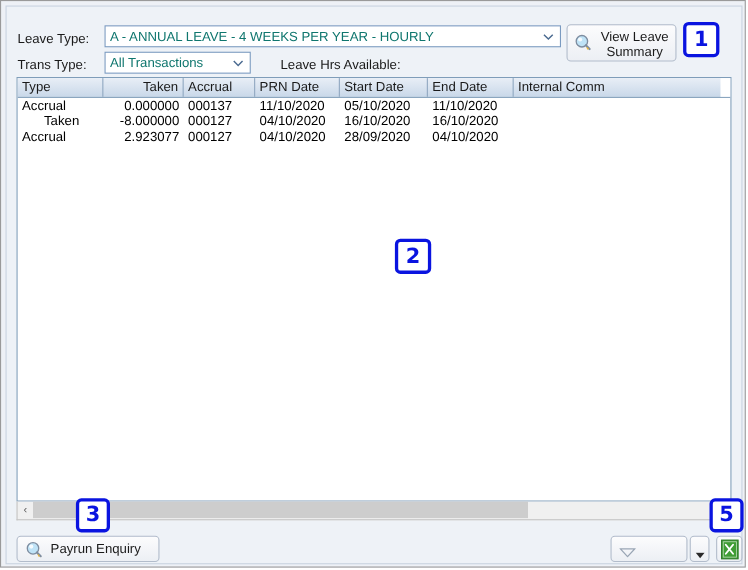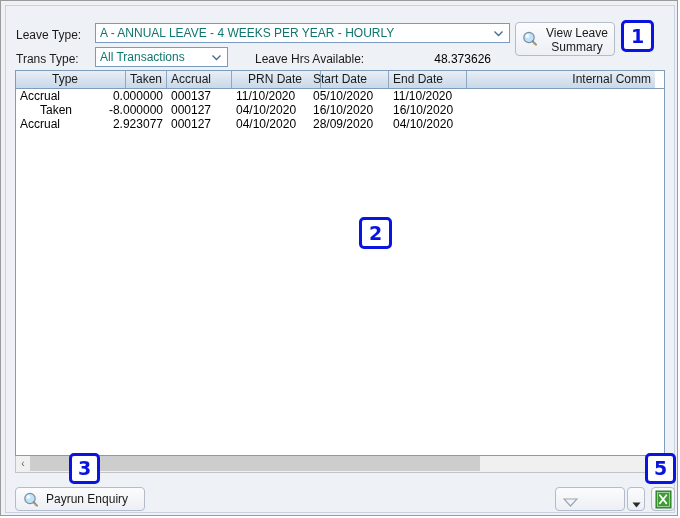--- a/index.html
+++ b/index.html
@@ -289,21 +289,20 @@
       <div class="combo combo-trans-type">
         <span>All Transactions</span>
         <span class="chev">
           <svg width="11" height="11" viewBox="0 0 11 11">
             <path d="M1.5 3.5 L5.5 7.5 L9.5 3.5" fill="none" stroke="#4a6a90" stroke-width="1.3"></path>
           </svg>
         </span>
       </div>
 
       <div class="lbl lbl-hrs-avail">Leave Hrs Available:</div>
-      <div class="val-hrs-avail">48.373626</div>
 
       <div class="btn btn-view-summary">
         <span class="mag">
           <svg width="18" height="18" viewBox="0 0 18 18">
             <circle cx="8" cy="7.5" r="5.2" fill="#bfe3f7" stroke="#7e8da0" stroke-width="1.2"></circle>
             <circle cx="6.4" cy="5.9" r="1.9" fill="#ffffff" opacity="0.85"></circle>
             <path d="M11.6 11.2 L15 14.6" stroke="#7e8da0" stroke-width="2" stroke-linecap="round"></path>
             <path d="M12.6 12.6 l2 2 -1.6 .6 -.9-2.1z" fill="#e8b63a"></path>
           </svg>
         </span>
@@ -311,27 +310,27 @@
           <span>View Leave</span><br>
           <span>Summary</span>
         </span>
       </div>
 
       <div class="badge badge-1">1</div>
     </div>
 
     <div class="table-wrap">
       <div class="thead">
-        <div class="th" style="left:0px;   width:78px;margin-left:32px;">Type</div>
+        <div class="th" style="left:0px;   width:78px;">Type</div>
         <div class="th right" style="left:66px;  width:85px;">Taken</div>
         <div class="th" style="left:151px; width:65px;">Accrual</div>
-        <div class="th" style="left:216px; width:77px;margin-left:12px;">PRN Date</div>
+        <div class="th" style="left:216px; width:77px;">PRN Date</div>
         <div class="th" style="left:293px; width:80px;">Start Date</div>
         <div class="th" style="left:373px; width:78px;">End Date</div>
-        <div class="th last" style="left:451px; width:188px;text-align:right;">Internal Comm</div>
+        <div class="th last" style="left:451px; width:188px;">Internal Comm</div>
         <div class="thead-tail"></div>
       </div>
 
       <div class="tbody">
 
         <div class="trow">
           <div class="td" style="left:0px;   width:66px;">Accrual</div>
           <div class="td right" style="left:66px;  width:85px;">0.000000</div>
           <div class="td" style="left:151px; width:65px;">000137</div>
           <div class="td" style="left:216px; width:77px;">11/10/2020</div>

